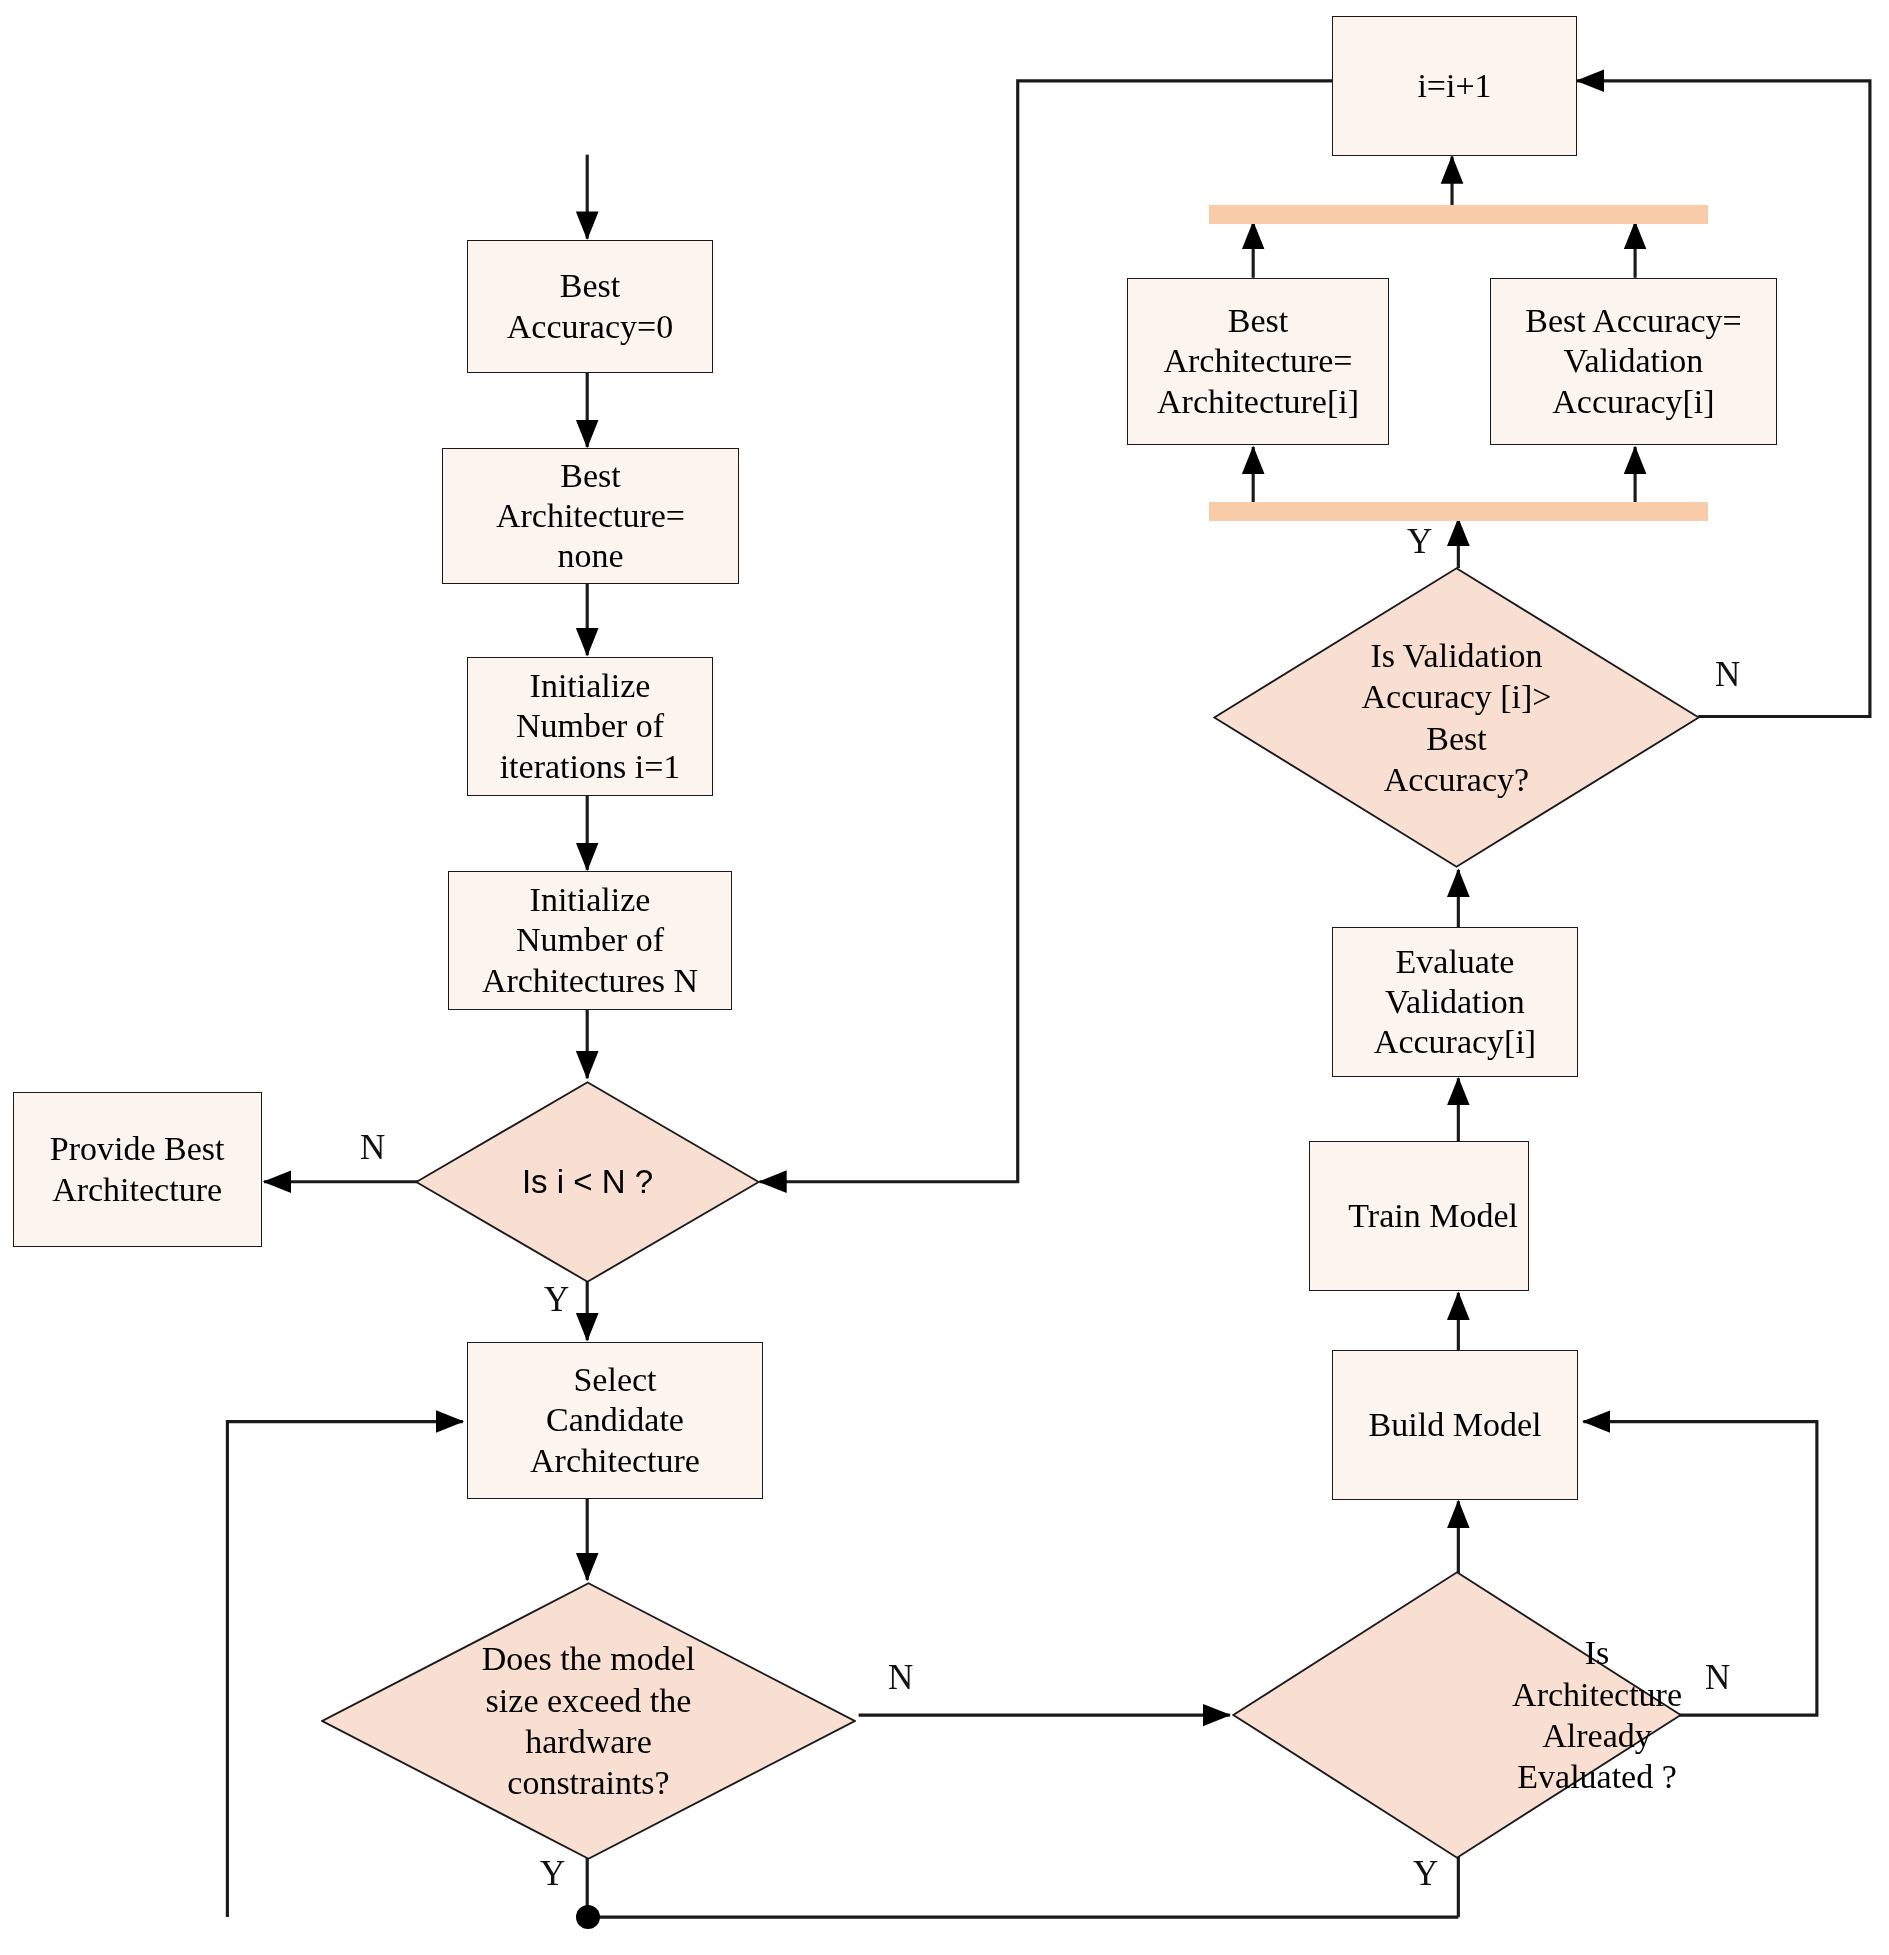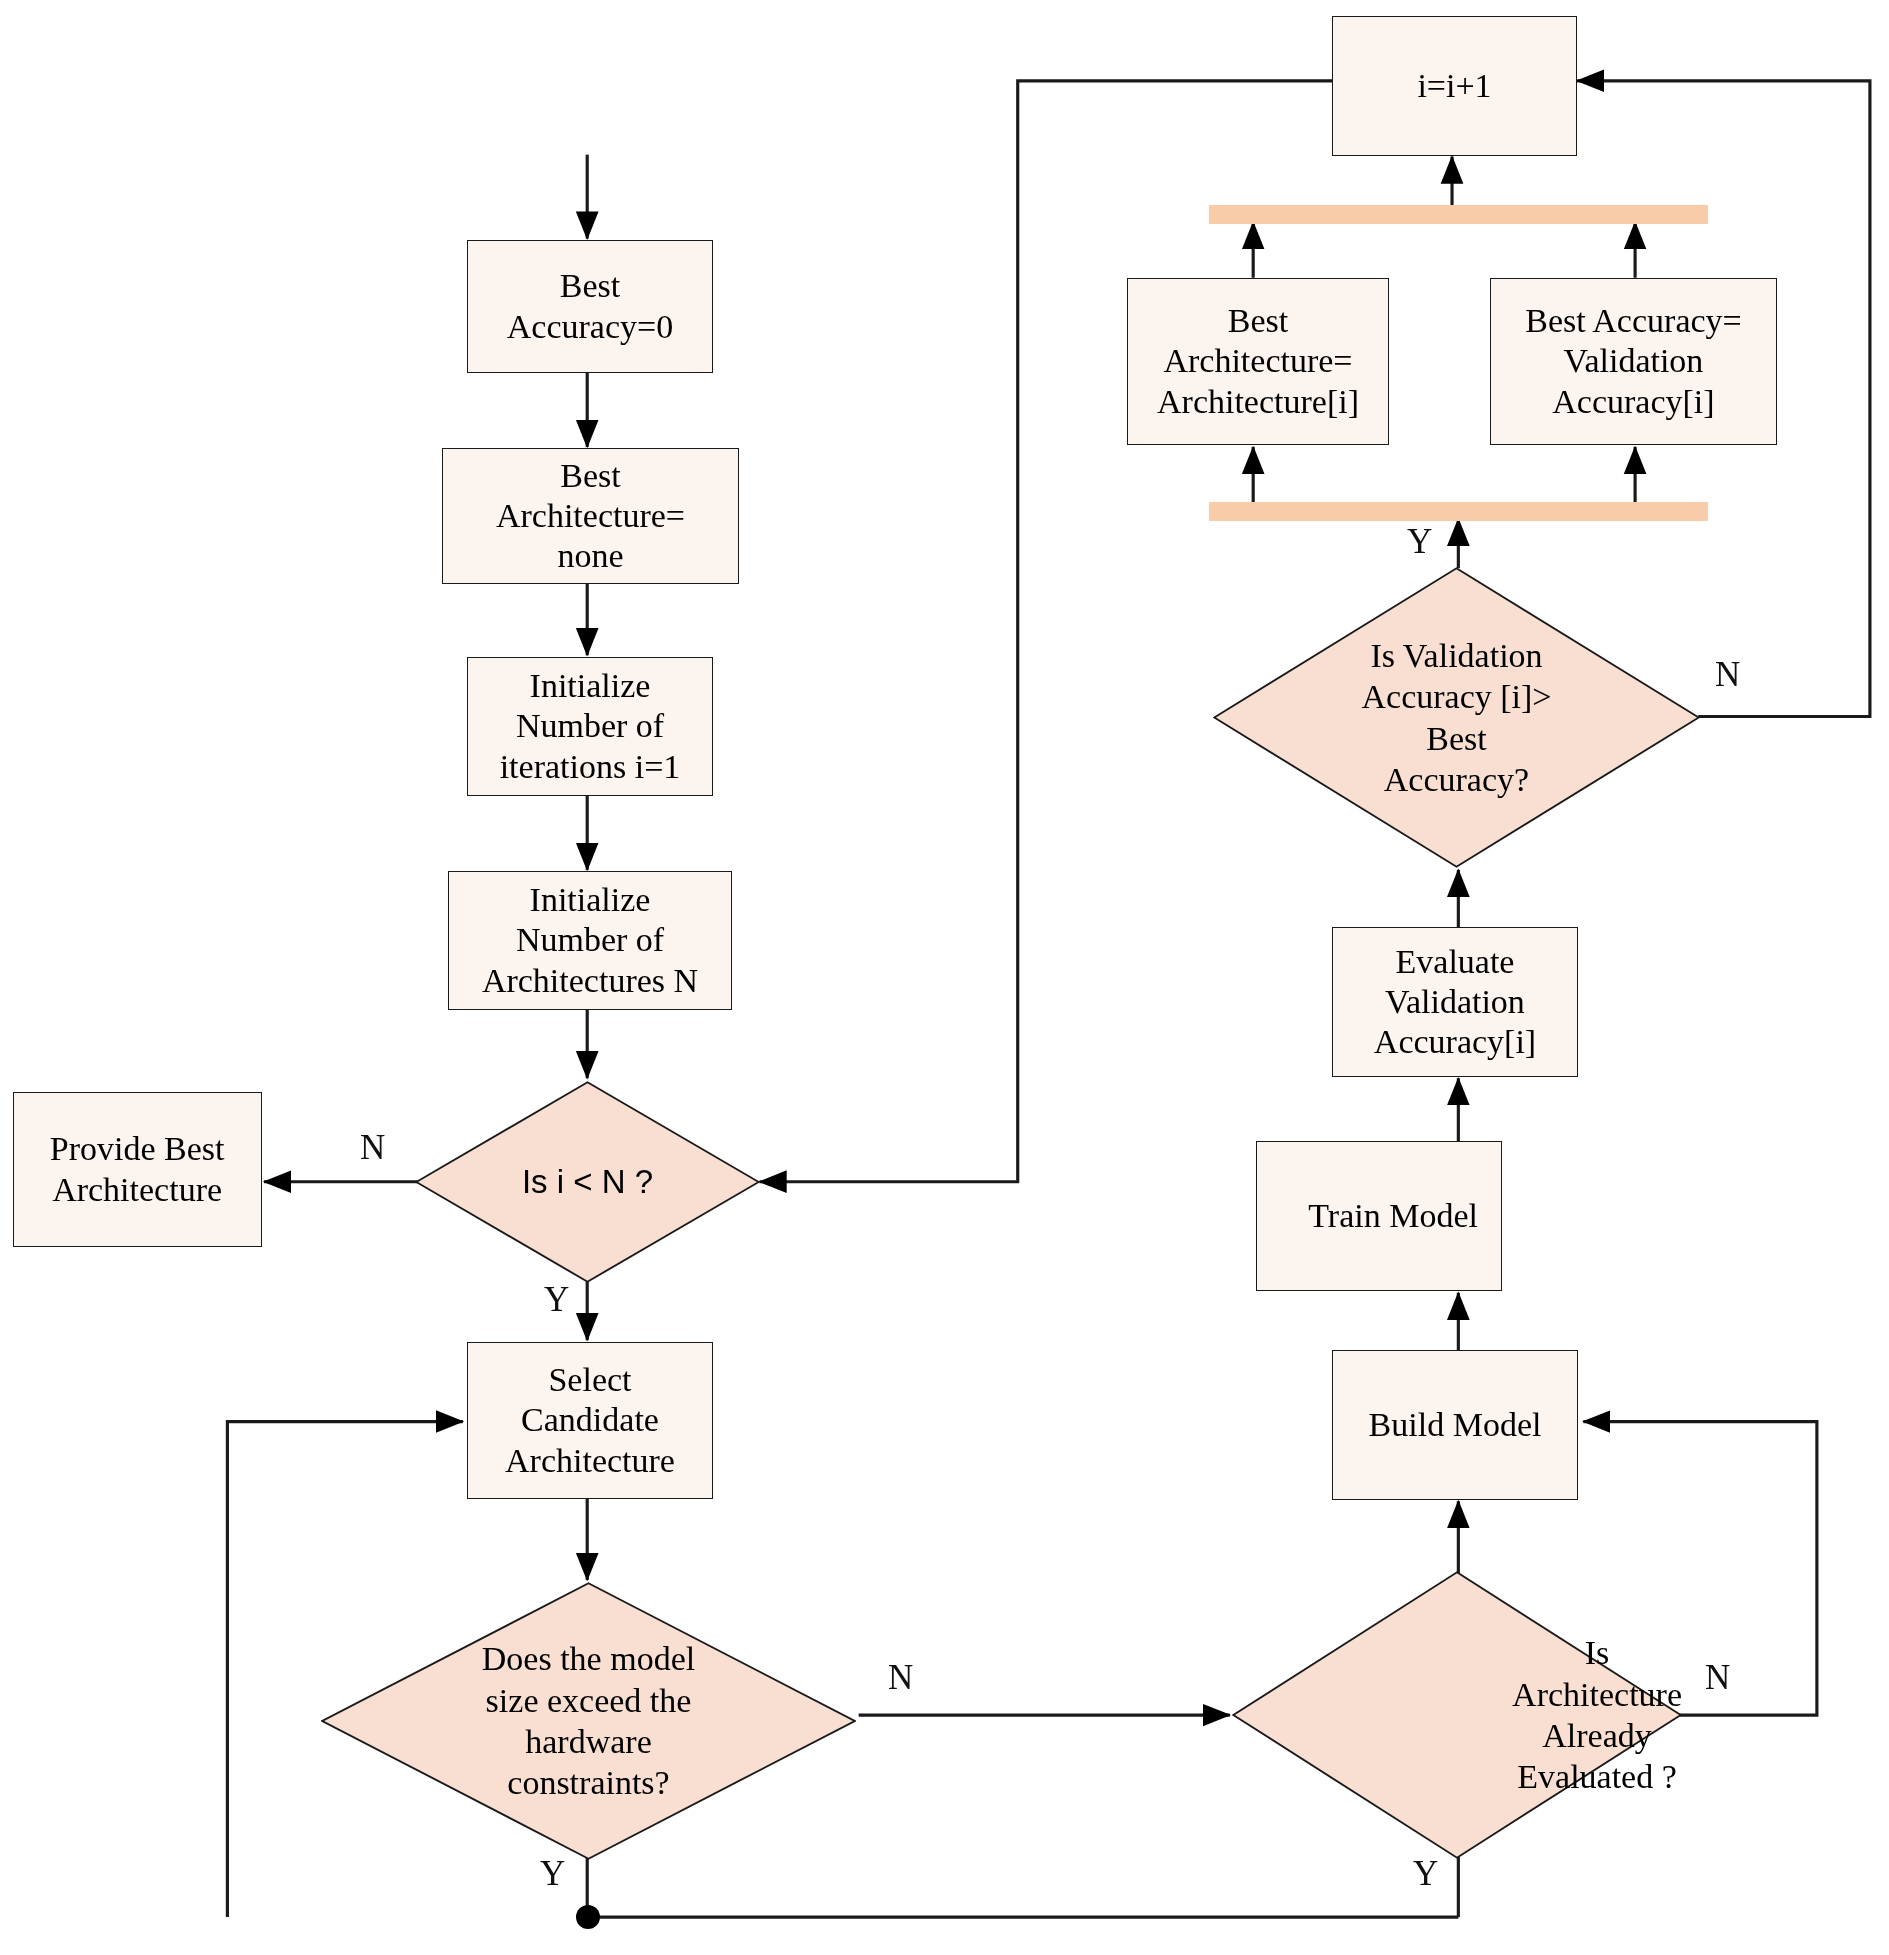--- a/index.html
+++ b/index.html
@@ -121,21 +121,21 @@
       <polygon points="273,2 544,160 273,318 2,160" fill="#F8DFD1" stroke="#1a1a1a" stroke-width="3"></polygon>
     </svg>
     <span class="dlabel" style="font-family:'Liberation Sans','DejaVu Sans',sans-serif;font-size:33px;">Is i &lt; N ?</span>
   </div>
 
   <div class="node proc" style="left:12.6px;top:1092px;width:249px;height:155px;font-size:34px;">
     <span class="txt">Provide Best
 Architecture</span>
   </div>
 
-  <div class="node proc" style="left:467px;top:1342px;width:246px;height:157px;font-size:34px;">
+  <div class="node proc" style="left:467px;top:1342px;width:296px;height:157px;font-size:34px;">
     <span class="txt">Select
 Candidate
 Architecture</span>
   </div>
 
   <div class="node decision serif" style="left:321px;top:1582px;width:535px;height:278px;font-size:34px;">
     <svg class="dshape" viewBox="0 0 848 440" preserveAspectRatio="none">
       <polygon points="424,2 846,220 424,438 2,220" fill="#F8DFD1" stroke="#1a1a1a" stroke-width="3"></polygon>
     </svg>
     <span class="dlabel" style="font-family:'Liberation Serif','DejaVu Serif',serif;font-size:34px;">Does the model
@@ -173,21 +173,21 @@
 Best
 Accuracy?</span>
   </div>
 
   <div class="node proc" style="left:1332px;top:927px;width:246px;height:150px;font-size:34px;">
     <span class="txt">Evaluate
 Validation
 Accuracy[i]</span>
   </div>
 
-  <div class="node proc" style="left:1256px;top:1141px;width:246px;height:150px;font-size:34px;padding-left:32px;">
+  <div class="node proc" style="left:1309px;top:1141px;width:220px;height:150px;font-size:34px;padding-left:32px;">
     <span class="txt">Train Model</span>
   </div>
 
   <div class="node proc" style="left:1332px;top:1350px;width:246px;height:150px;font-size:34px;">
     <span class="txt">Build Model</span>
   </div>
 
   <div class="node decision serif" style="left:1232px;top:1571px;width:450px;height:288px;font-size:34px;justify-content:flex-end;">
     <svg class="dshape" viewBox="0 0 712 456" preserveAspectRatio="none">
       <polygon points="356,2 710,228 356,454 2,228" fill="#F8DFD1" stroke="#1a1a1a" stroke-width="3"></polygon>

